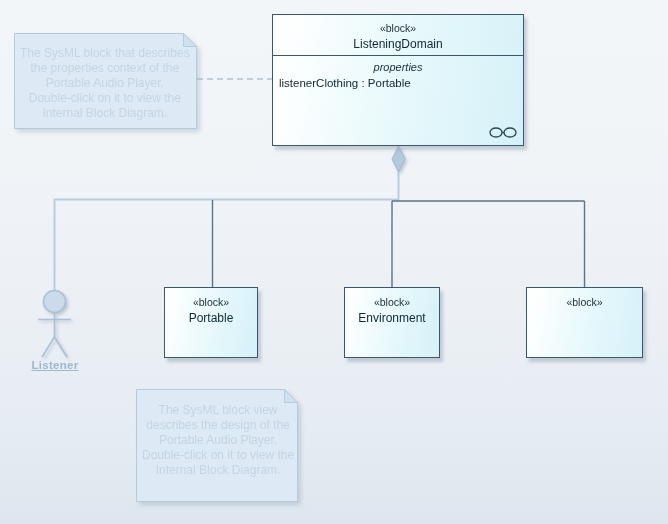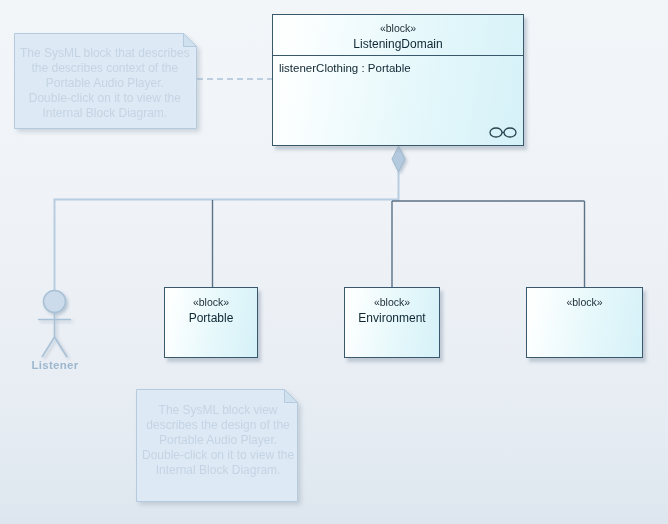--- a/index.html
+++ b/index.html
@@ -27,21 +27,21 @@
   .block-child { text-align:center; padding-top:8px; }
 
   .glasses { position:absolute; right:5px; bottom:5px; }
 
   .note { position:absolute; }
   .note-text { position:absolute; left:6px; top:13px; font-size:12px; line-height:15px; color:#c5d4e4;text-align:center; }
   .note-line { white-space:nowrap; }
 
   .actor-label {
     position:absolute; left:19px; top:359px; width:72px; text-align:center;
-    font-size:11.5px; font-weight:bold; color:#9db7ce; letter-spacing:.3px;
+    font-size:11.5px; font-weight:bold; color:#9db7ce; letter-spacing:.3px;text-decoration:underline;
   }
 </style>
 </head>
 <body>
 
 <div id="canvas">
 
   <svg class="overlay" width="668" height="524" viewBox="0 0 668 524">
 
     <path d="M398.5,172 L398.5,199.5 L54.5,199.5 L54.5,291" stroke="#b7cde1" stroke-width="2" fill="none"></path>
@@ -61,33 +61,34 @@
     </g>
   </svg>
 
   <div class="note" style="left:14px; top:33px; width:183px; height:96px;">
     <svg class="note-shadow" width="183" height="96" viewBox="0 0 183 96">
       <path d="M0.5,0.5 L169.5,0.5 L182.5,13.5 L182.5,95.5 L0.5,95.5 Z" fill="#dde9f4" stroke="#b6cade"></path>
       <path d="M169.5,0.5 L169.5,13.5 L182.5,13.5 Z" fill="#cfe0ef" stroke="#b6cade"></path>
     </svg>
     <div class="note-text">
       <div class="note-line">The SysML block that describes</div>
-      <div class="note-line">the describes context of the</div>
+      <div class="note-line">the properties context of the</div>
       <div class="note-line">Portable Audio Player.</div>
       <div class="note-line">Double-click on it to view the</div>
       <div class="note-line">Internal Block Diagram.</div>
     </div>
   </div>
 
   <div class="block" style="left:272px; top:14px; width:252px; height:132px;">
     <div class="title-comp">
       <div class="stereotype">«block»</div>
       <div class="block-name">ListeningDomain</div>
     </div>
     <div class="props-comp">
+      <div class="comp-label">properties</div>
       <div class="prop-row">listenerClothing : Portable</div>
     </div>
     <svg class="glasses" width="30" height="15" viewBox="0 0 30 15">
       <ellipse cx="8" cy="7.5" rx="6" ry="4.5" fill="none" stroke="#27454f" stroke-width="1.3"></ellipse>
       <ellipse cx="22" cy="7.5" rx="6" ry="4.5" fill="none" stroke="#27454f" stroke-width="1.3"></ellipse>
       <line x1="14" y1="7.5" x2="16" y2="7.5" stroke="#27454f" stroke-width="1.3"></line>
     </svg>
   </div>
 
   <div class="block block-child" style="left:164px; top:287px; width:94px; height:71px;">

